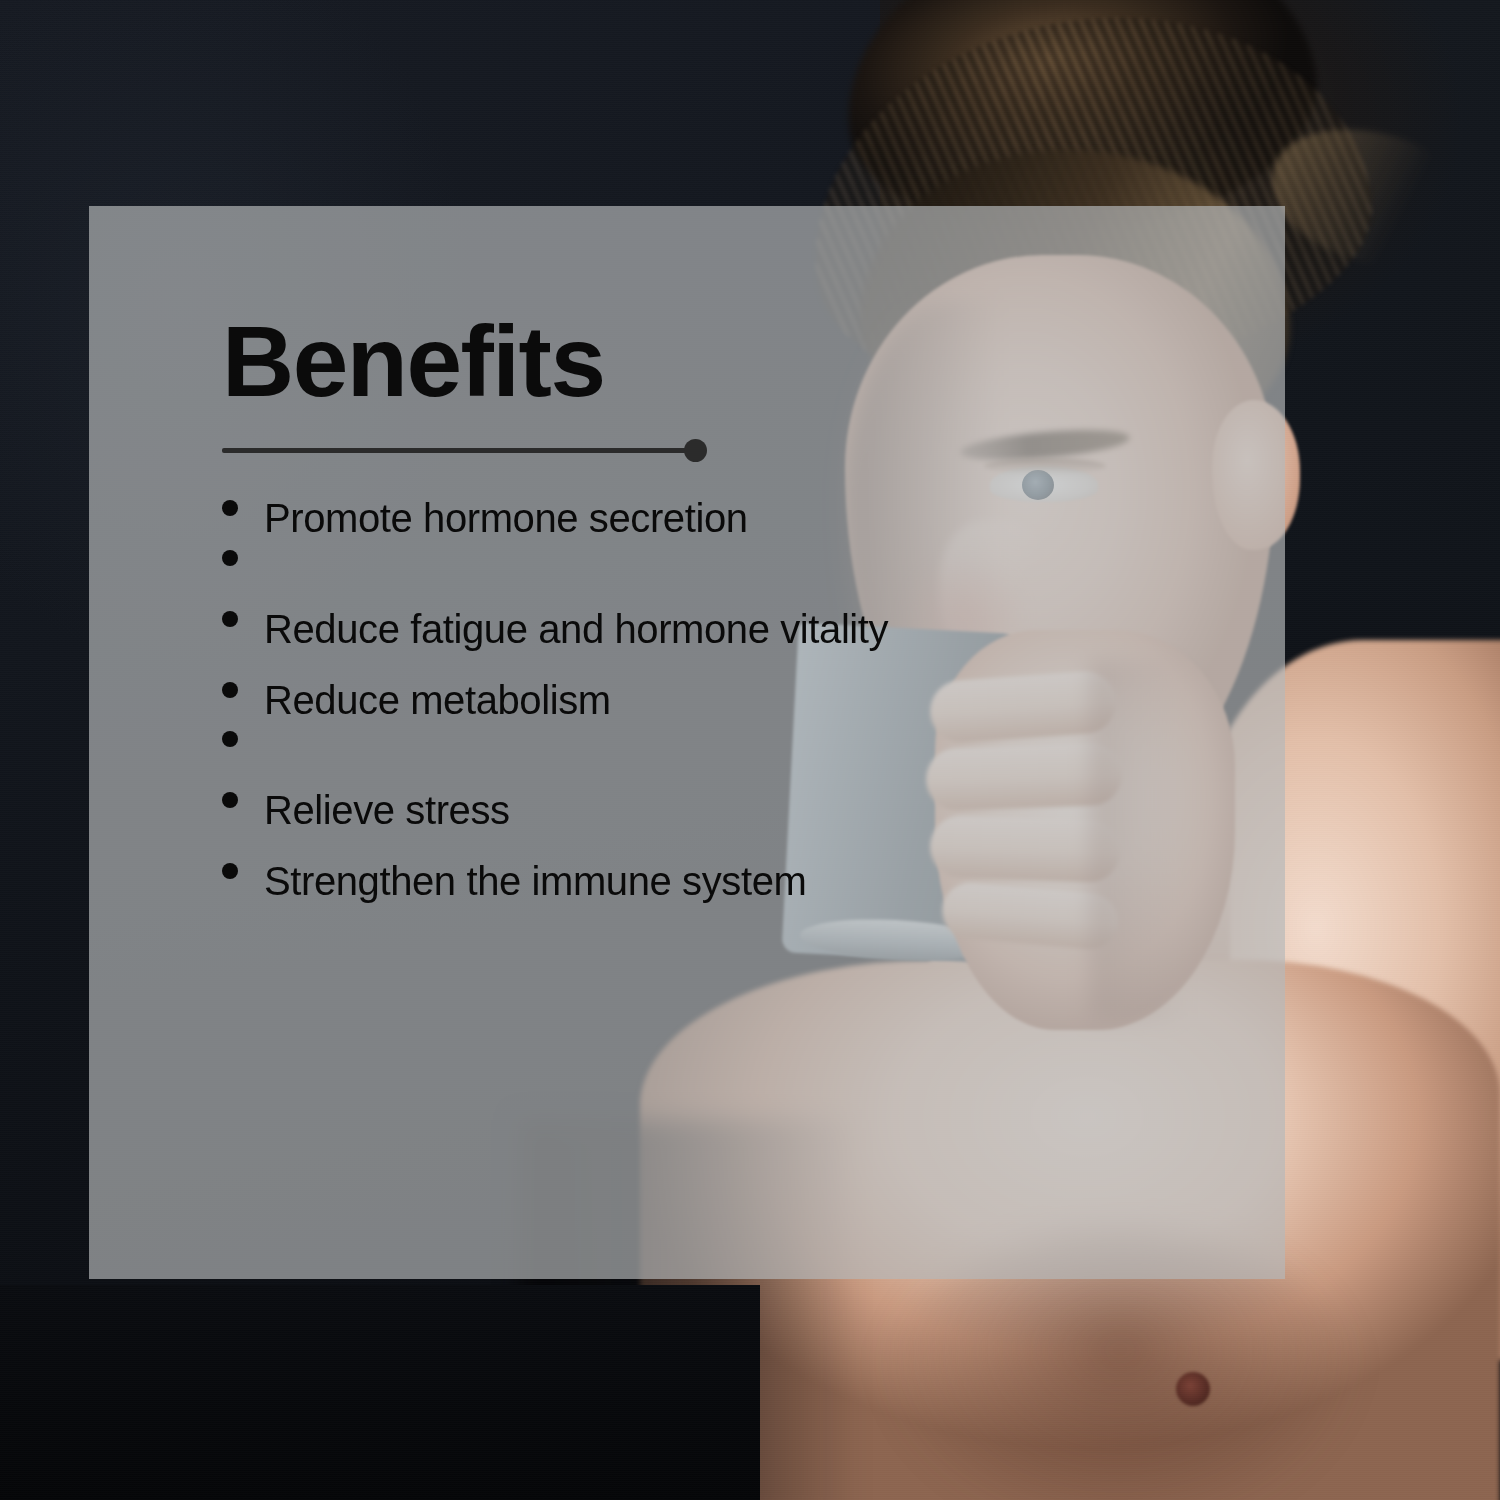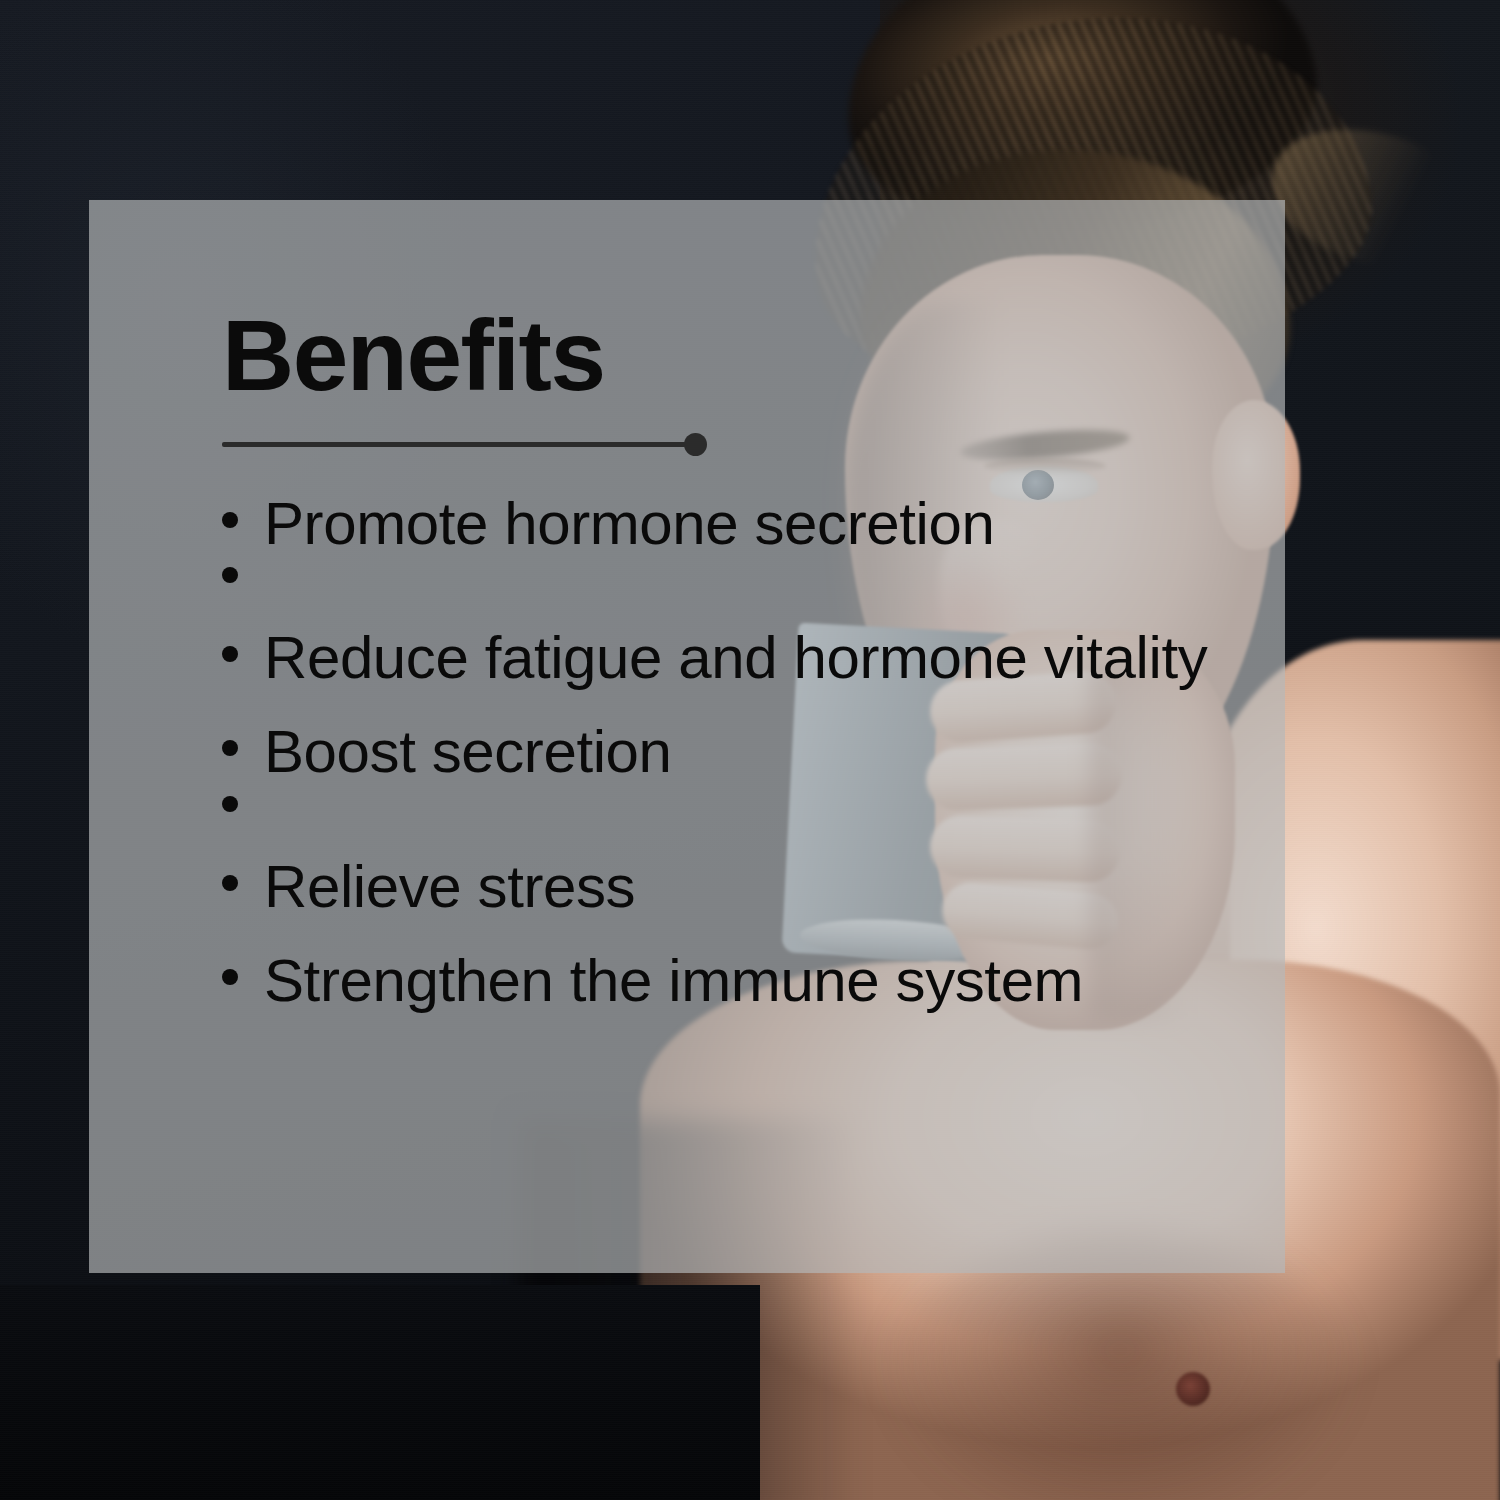--- a/index.html
+++ b/index.html
@@ -273,21 +273,21 @@
     position: absolute; inset: 0;
     background:
       repeating-linear-gradient(0deg, rgba(255,255,255,.012) 0 1px, rgba(0,0,0,.012) 1px 2px);
     pointer-events: none;
   }
 
   
   .panel {
     position: absolute;
     left: 89px;
-    top: 200px;
+    top: 206px;
     width: 1196px;
     height: 1073px;
     background: rgba(182,184,186,0.68);
     box-sizing: border-box;
   }
 
   .panel-inner {
     position: absolute;
     left: 133px;
     top: 105px;
@@ -328,21 +328,21 @@
   .bullets {
     list-style: none;
     margin: 34px 0 0 0;
     padding: 0;
   }
   .bullets li {
     display: flex;
     align-items: baseline;
     margin: 0 0 24px 0;
     color: #0a0a0a;
-    font-size: 60px;
+    font-size: 40px;
     line-height: 1.17;
     letter-spacing: -0.4px;
     font-weight: 400;
   }
   .bullets li:last-child { margin-bottom: 10px; }
   .bullet-dot {
     flex: 0 0 auto;
     width: 16px; height: 16px;
     border-radius: 50%;
     background: #0a0a0a;
@@ -412,21 +412,21 @@
         </li>
         <li>
           <span class="bullet-dot"></span>
         </li>
         <li>
           <span class="bullet-dot"></span>
           <span class="bullet-text">Reduce fatigue and hormone vitality</span>
         </li>
         <li>
           <span class="bullet-dot"></span>
-          <span class="bullet-text">Boost secretion</span>
+          <span class="bullet-text">Reduce metabolism</span>
         </li>
         <li>
           <span class="bullet-dot"></span>
         </li>
         <li>
           <span class="bullet-dot"></span>
           <span class="bullet-text">Relieve stress</span>
         </li>
         <li>
           <span class="bullet-dot"></span>

